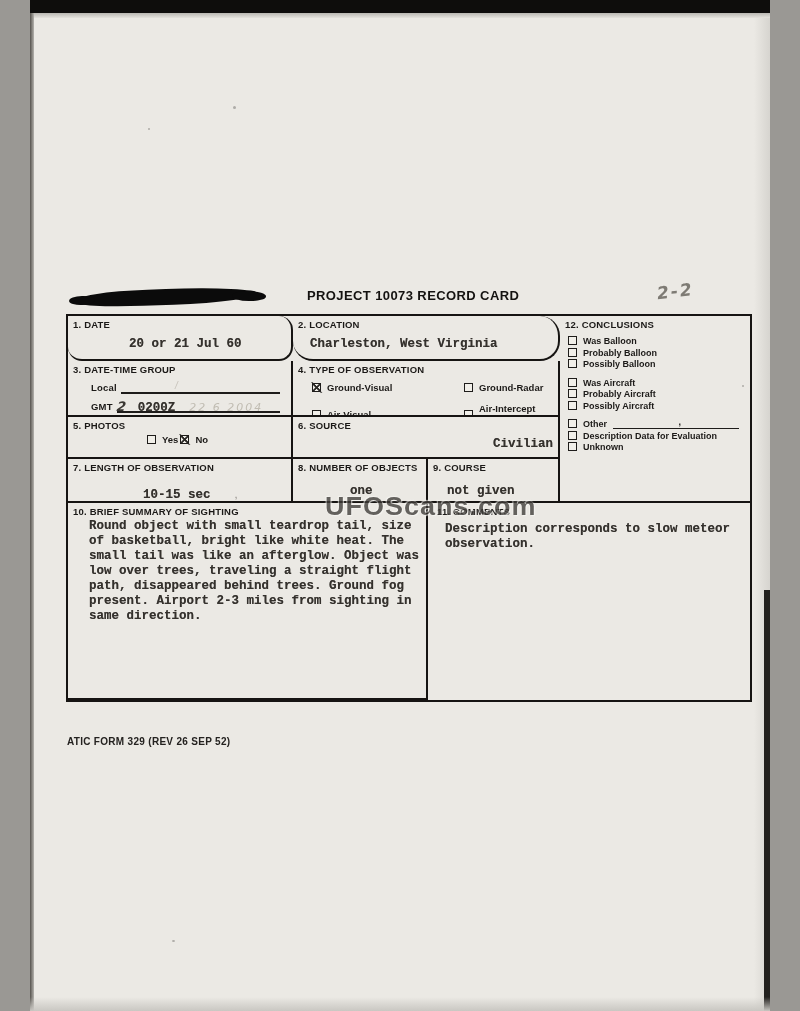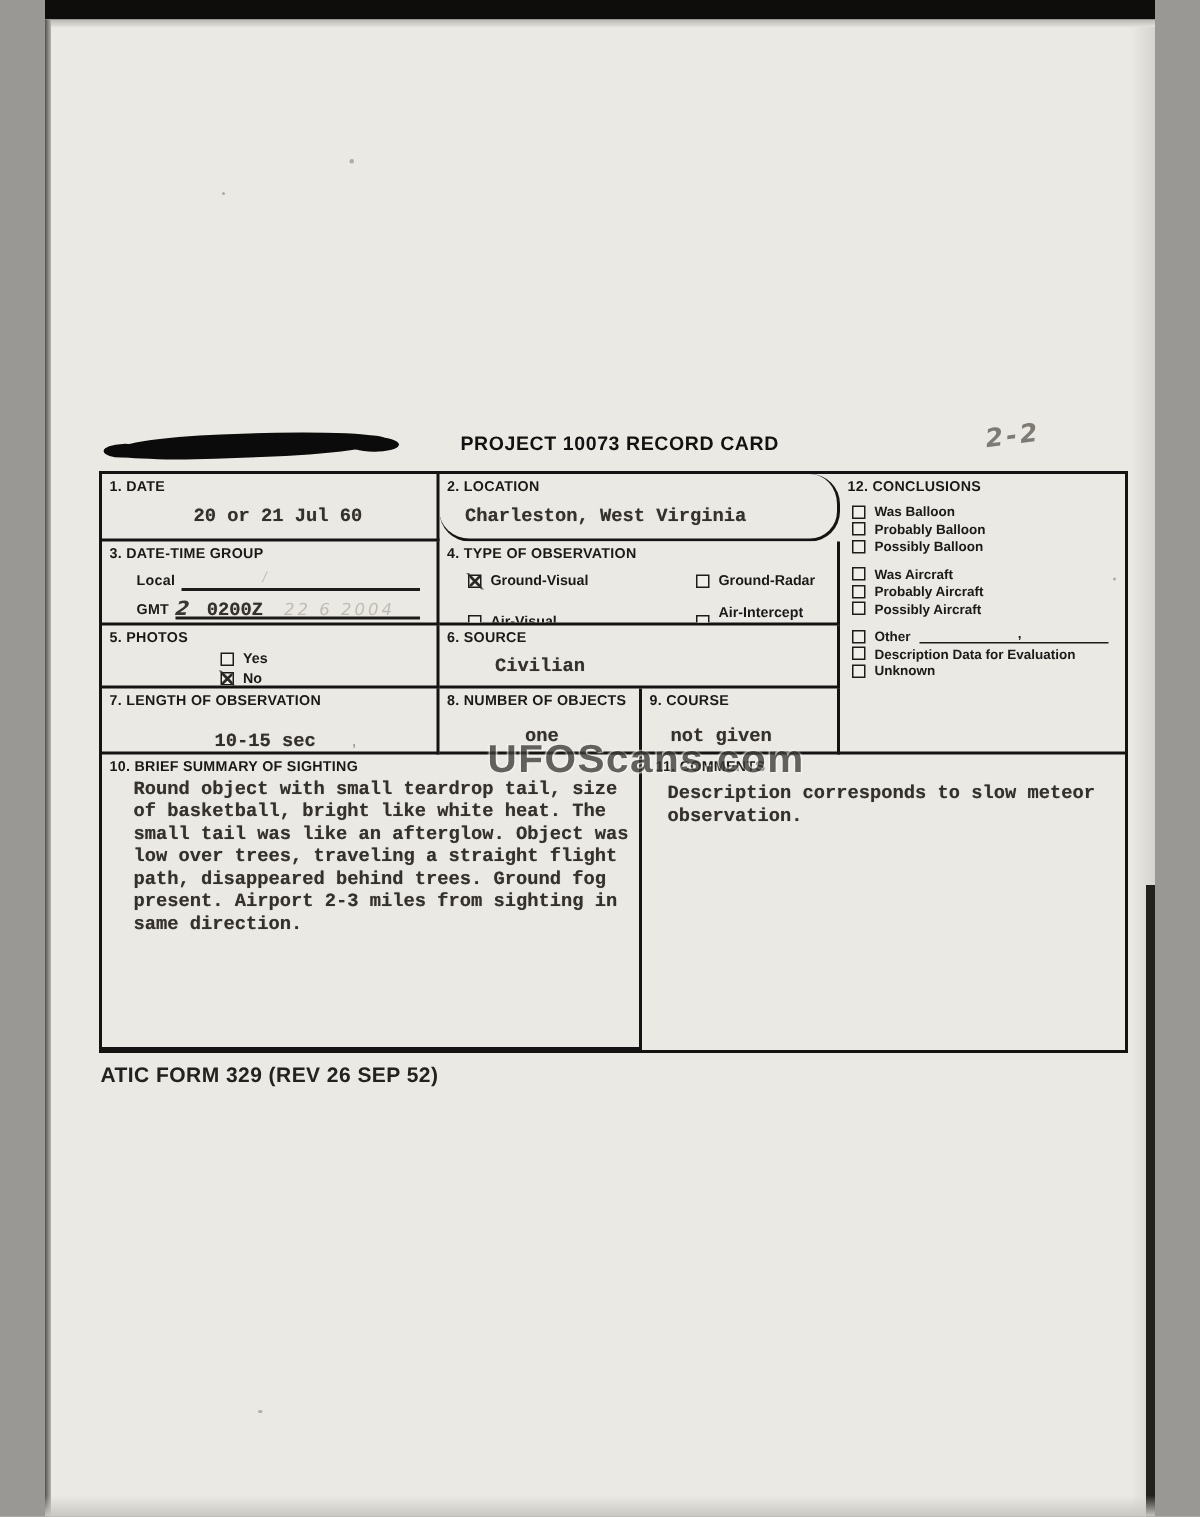--- a/index.html
+++ b/index.html
@@ -31,21 +31,21 @@
   .card{
     position:absolute;left:36px;top:314px;width:686px;height:388px;box-sizing:border-box;
     border:2px solid #161412;display:grid;
     grid-template-columns:225px 135px 132px 190px;
     grid-template-rows:45px 56px 42px 44px 197px;
     background:transparent;
   }
   .cell{position:relative;box-sizing:border-box;padding:3px 5px;border-right:2px solid #161412;border-bottom:2px solid #161412;overflow:hidden;}
   .cell.no-r{border-right:none;}
   .cell.no-b{border-bottom:none;}
-  .c-date{grid-column:1;grid-row:1;}
+  .c-date{grid-column:1;grid-row:1;border-radius:14px;}
   .c-loc{grid-column:2/4;grid-row:1;border-radius:20px;}
   .c-concl{grid-column:4;grid-row:1/5;}
   .c-dtg{grid-column:1;grid-row:2;}
   .c-type{grid-column:2/4;grid-row:2;}
   .c-photos{grid-column:1;grid-row:3;}
   .c-source{grid-column:2/4;grid-row:3;}
   .c-len{grid-column:1;grid-row:4;}
   .c-num{grid-column:2;grid-row:4;}
   .c-course{grid-column:3;grid-row:4;}
   .c-summary{grid-column:1/3;grid-row:5;}
@@ -69,37 +69,37 @@
   .dtg-row .form-label{padding-bottom:1px;}
   .wline{flex:1;border-bottom:2px solid #1e1c1a;height:14px;margin-left:4px;position:relative;white-space:nowrap;}
   .hand{font-family:"DejaVu Sans",sans-serif;font-style:italic;font-weight:600;font-size:13px;color:#3a3733;transform:skewX(-8deg);display:inline-block;}
   .faint-hand{font-family:"DejaVu Sans",sans-serif;font-style:italic;font-size:11px;color:#c0bcb2;letter-spacing:2px;}
   .faint-tick{position:absolute;left:34%;top:2px;color:#c6c2ba;font-size:10px;font-style:italic;}
 
   
   .type-grid{display:grid;grid-template-columns:152px 1fr;row-gap:10px;margin:7px 0 0 14px;}
 
   
-  .photo-opts{margin:3px 0 0 74px;display:flex;flex-direction:column;gap:2px;}
+  .photo-opts{margin:3px 0 0 74px;display:flex;gap:2px;}
 
   
   .concl-groups{margin:6px 0 0 3px;display:flex;flex-direction:column;gap:8px;}
   .cgroup{display:flex;flex-direction:column;gap:1px;}
-  .citem{display:flex;align-items:center;gap:6px;font-size:9px;font-weight:700;line-height:10.5px;}
+  .citem{display:flex;gap:6px;font-size:9px;font-weight:700;line-height:10.5px;}
   .citem .note{font-family:"Liberation Mono","DejaVu Sans Mono",monospace;font-size:11.5px;font-weight:700;color:#34312d;margin-left:0;}
   .other-line{flex:1;border-bottom:1.5px solid #1e1c1a;height:9px;margin-right:6px;position:relative;}
   .other-line .sep{position:absolute;left:52%;top:-2px;font-size:9px;font-weight:700;}
 
   
   .watermark{position:absolute;left:295px;top:491px;font-size:27px;font-weight:700;letter-spacing:1px;
     color:#3e3b38;opacity:.78;transform:scaleY(.96);
     text-shadow:1px 1px 1px rgba(250,249,246,.9),-1px -1px 1px rgba(250,249,246,.75),0 0 2px rgba(235,233,228,.6);
     filter:blur(.2px);}
 
-  .footer-id{position:absolute;left:37px;top:708px;font-size:14px;font-weight:700;letter-spacing:.3px;color:#242220;}
+  .footer-id{position:absolute;left:37px;top:736px;font-size:10px;font-weight:700;letter-spacing:.3px;color:#242220;}
 
   .pencil-mark{color:#8d8a84;font-size:11px;margin-left:24px;}
 </style>
 </head>
 <body>
 
 <div class="scan">
 
   <div class="edge-top"></div>
   <div class="edge-top-fade"></div>
@@ -225,21 +225,21 @@
         </div>
         <div class="opt">
           <span class="cb checked"></span>
           <span>No</span>
         </div>
       </div>
     </div>
 
     <div class="cell c-source">
       <div class="form-label">6. SOURCE</div>
-      <div class="typed" style="margin:6px 0 0 32px;">Civilian</div>
+      <div class="typed" style="margin:6px 0 0 32px;text-align:right;">Civilian</div>
     </div>
 
     <div class="cell c-len">
       <div class="form-label">7. LENGTH OF OBSERVATION</div>
       <div style="margin:11px 0 0 70px;"><span class="typed">10-15 sec</span><span class="pencil-mark">,</span></div>
     </div>
 
     <div class="cell c-num">
       <div class="form-label">8. NUMBER OF OBJECTS</div>
       <div class="typed" style="margin:11px 0 0 52px;">one</div>

